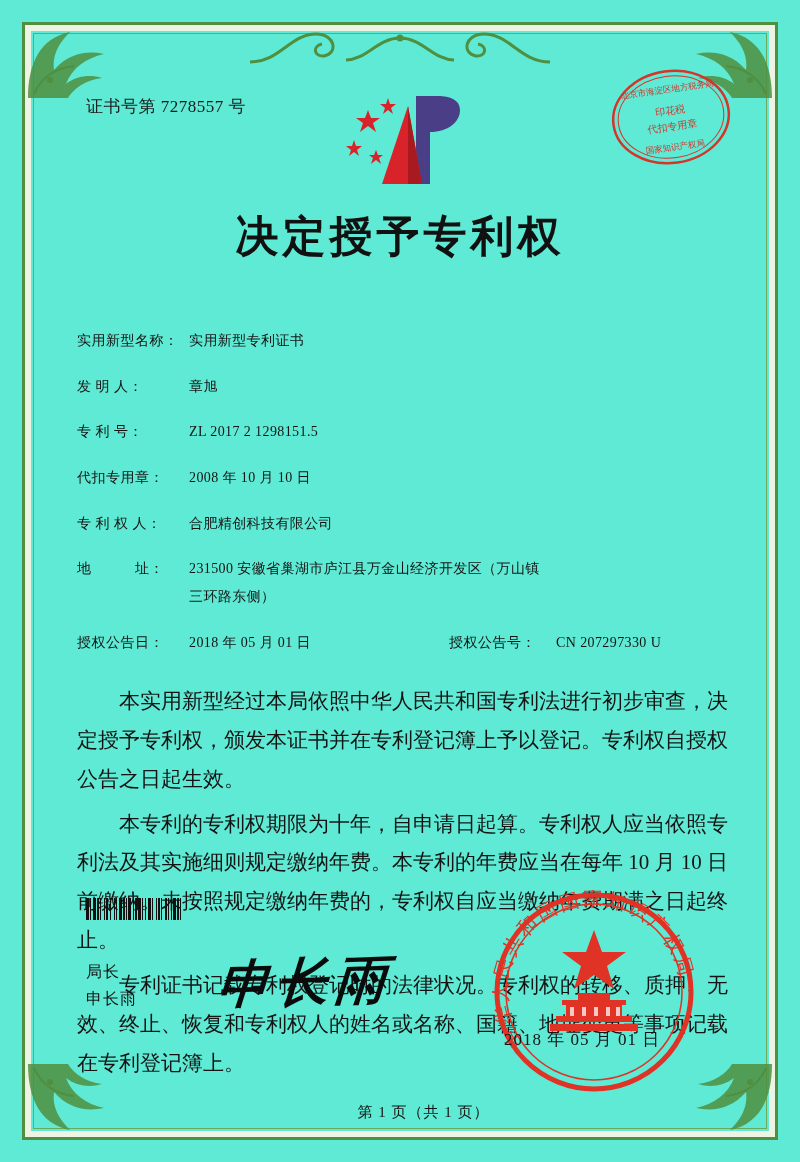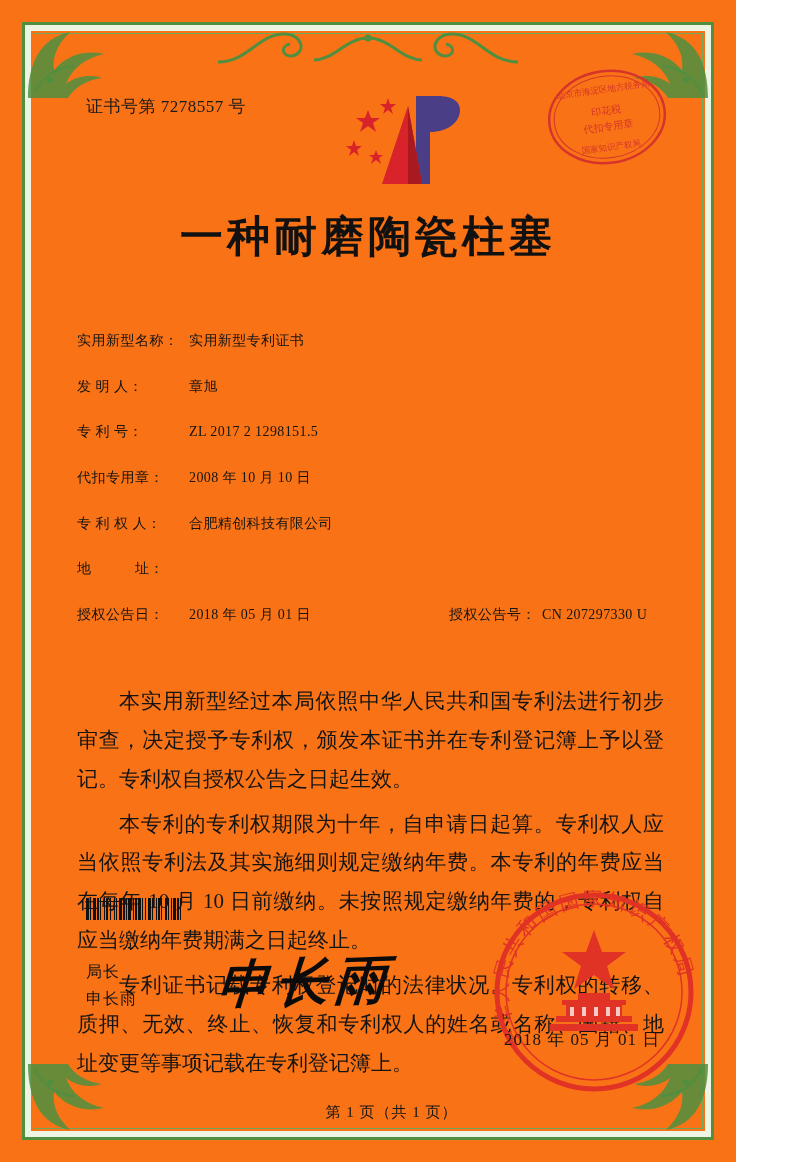--- a/index.html
+++ b/index.html
@@ -10,23 +10,23 @@
     width: 800px;
     height: 1162px;
     background: #ffffff;
     font-family: "Liberation Serif", "DejaVu Serif", serif;
     color: #111;
     overflow: hidden;
   }
 
   .page {
     position: relative;
-    width: 736px;
+    width: 800px;
     height: 1162px;
-    background: #f97316;
+    background: #5eead4;
     overflow: hidden;
   }
 
   
   .border-outer {
     position: absolute;
     left: 22px;
     top: 22px;
     right: 22px;
     bottom: 22px;
@@ -157,21 +157,21 @@
     margin-bottom: 6px;
   }
   .grant-left {
     flex: 0 0 372px;
     display: flex;
   }
   .grant-right {
     flex: 1 1 auto;
     display: flex;
   }
-  .grant-right .field-label { width: auto; margin-right: 6px; }
+  .grant-right .field-label { width: auto; margin-right: 20px; }
 
   
   .paragraphs {
     position: absolute;
     left: 77px;
     right: 72px;
     top: 682px;
     font-size: 21px;
     line-height: 1.85;
     text-align: justify;
@@ -317,21 +317,21 @@
         <ellipse cx="65" cy="55" rx="58" ry="46" fill="none" stroke="#d6342b" stroke-width="2.5"></ellipse>
         <ellipse cx="65" cy="55" rx="53" ry="41" fill="none" stroke="#d6342b" stroke-width="1"></ellipse>
         <text x="65" y="30" font-size="8.5" fill="#d6342b" text-anchor="middle" font-family="'Liberation Serif',serif">北京市海淀区地方税务局</text>
         <text x="65" y="52" font-size="10" fill="#d6342b" text-anchor="middle" font-family="'Liberation Serif',serif">印花税</text>
         <text x="65" y="68" font-size="10" fill="#d6342b" text-anchor="middle" font-family="'Liberation Serif',serif">代扣专用章</text>
         <text x="65" y="88" font-size="8.5" fill="#d6342b" text-anchor="middle" font-family="'Liberation Serif',serif">国家知识产权局</text>
       </g>
     </svg>
   </div>
 
-  <div class="doc-title">一种耐磨陶瓷柱塞</div>
+  <div class="doc-title">决定授予专利权</div>
 
   <div class="fields">
     <div class="field-row">
       <div class="field-label">实用新型名称：</div>
       <div class="field-value">实用新型专利证书</div>
     </div>
     <div class="field-row">
       <div class="field-label">发 明 人：</div>
       <div class="field-value">章旭</div>
     </div>
@@ -342,20 +342,24 @@
     <div class="field-row">
       <div class="field-label">代扣专用章：</div>
       <div class="field-value">2008 年 10 月 10 日</div>
     </div>
     <div class="field-row">
       <div class="field-label">专 利 权 人：</div>
       <div class="field-value">合肥精创科技有限公司</div>
     </div>
     <div class="field-row">
       <div class="field-label">地　　　址：</div>
+      <div class="field-value">
+        <span>231500 安徽省巢湖市庐江县万金山经济开发区（万山镇</span>
+        <span class="second-line">三环路东侧）</span>
+      </div>
     </div>
 
     <div class="grant-row">
       <div class="grant-left">
         <div class="field-label">授权公告日：</div>
         <div class="field-value">2018 年 05 月 01 日</div>
       </div>
       <div class="grant-right">
         <div class="field-label">授权公告号：</div>
         <div class="field-value">CN 207297330 U</div>

